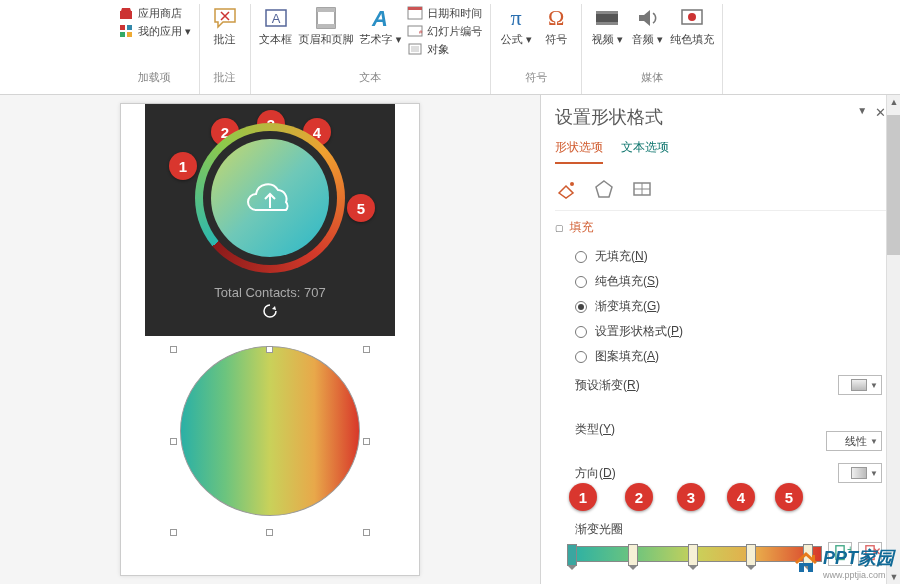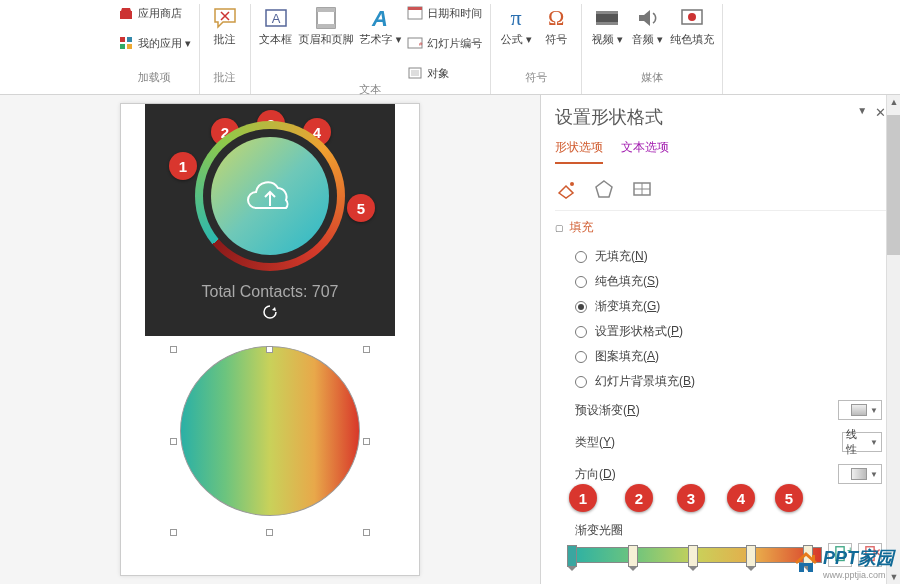--- a/index.html
+++ b/index.html
@@ -7,49 +7,49 @@
   
   
   .ribbon { height: 95px; background: #fff; border-bottom: 1px solid #d4d4d4; display: flex; padding: 4px 8px 0 110px; }
   .rgroup { display: flex; flex-direction: column; align-items: center; border-right: 1px solid #e0e0e0; padding: 0 8px; }
   .rgroup-items { display: flex; gap: 6px; align-items: flex-start; }
   .ritem { display: flex; flex-direction: column; align-items: center; font-size: 11px; color: #444; cursor: pointer; min-width: 34px; }
   .ritem-small { font-size: 11px; color: #444; cursor: pointer; display: flex; align-items: center; gap: 4px; padding: 1px 0; }
   .ritem .ico { width: 28px; height: 28px; display: flex; align-items: center; justify-content: center; }
   .ritem-small .ico { width: 16px; height: 16px; display: flex; align-items: center; justify-content: center; }
   .rgroup-label { font-size: 11px; color: #888; margin-top: auto; margin-bottom: 9px; }
-  .rstack { display: flex; flex-direction: column; gap: 12px; }
+  .rstack { display: flex; flex-direction: column; gap: 0; }
   
   
   .main { display: flex; height: calc(100% - 95px); }
   .canvas-area { flex: 1; background: #f5f5f5; display: flex; justify-content: center; padding: 8px; position: relative; }
   .doc { width: 300px; background: #fff; border: 1px solid #ccc; box-shadow: 0 0 4px rgba(0,0,0,0.1); }
   
   
   .dark-card { width: 250px; height: 232px; margin: 0 auto; background: #2b2b2b; position: relative; display: flex; flex-direction: column; align-items: center; justify-content: center; }
   .ring { width: 150px; height: 150px; border-radius: 50%; position: relative; display: flex; align-items: center; justify-content: center; }
   .ring::before { content:""; position:absolute; inset:0; border-radius:50%; background: conic-gradient(from 230deg, #2bb8b0, #8fc94a, #f0a030, #d43a2a, #8a1a1a); }
   .ring::after { content:""; position:absolute; inset:8px; border-radius:50%; background:#2b2b2b; }
   .inner-circle { width: 118px; height: 118px; border-radius: 50%; background: linear-gradient(135deg, #c8d86a 0%, #6fc8b8 50%, #2bb8c8 100%); position: relative; z-index: 2; display:flex; align-items:center; justify-content:center; }
   .cloud { width:56px; height:36px; position:relative; }
-  .contact-label { color: #aaa; font-size: 16px; margin-top: 12px; }
+  .contact-label { color: #aaa; font-size: 13px; margin-top: 12px; }
   .rotate-handle { width: 14px; height: 14px; margin: 4px auto 0; position: relative; z-index:3; }
   .marker { position: absolute; width: 28px; height: 28px; background: #d9362e; border-radius: 50%; color: #fff; display: flex; align-items: center; justify-content: center; font-size: 15px; font-weight: bold; box-shadow: 0 1px 3px rgba(0,0,0,0.4); }
   
   
   .sel-wrap { width: 200px; height: 190px; margin: 10px auto 0; position: relative; }
   .sel-wrap .handle { position:absolute; width:7px; height:7px; background:#fff; border:1px solid #999; }
   .oval { width:180px; height:170px; border-radius:50%; margin:10px auto; background: linear-gradient(90deg, #2ab0a6 0%, #6cc47e 25%, #c9d15a 50%, #e8a84a 75%, #d8382a 100%); border:1px solid #999; }
   
   
   .pane { width: 360px; background: #fff; border-left: 1px solid #d4d4d4; display: flex; flex-direction: column; padding: 10px 14px; position: relative; }
   .pane-title { font-size: 18px; color: #5a5a5a; margin-bottom: 10px; }
   .pane-close { position: absolute; top: 10px; right: 14px; display:flex; gap:8px; }
   .pane-tabs { display: flex; gap: 18px; font-size: 12px; margin-bottom: 8px; }
-  .pane-tab { color: #a21caf; padding-bottom: 6px; cursor:pointer; }
+  .pane-tab { color: #0f766e; padding-bottom: 6px; cursor:pointer; }
   .pane-tab.active { color: #d05b2e; border-bottom: 2px solid #d05b2e; }
   .pane-icons { display:flex; gap:16px; padding:6px 0 10px; border-bottom:1px solid #eee; }
   .pane-icons .pi { width:22px; height:22px; cursor:pointer; }
   
   .pane-body { flex:1; overflow-y:auto; padding-right:4px; position:relative; }
   .section-head { display:flex; align-items:center; gap:6px; font-size:12px; color:#d05b2e; margin:8px 0; cursor:pointer; }
   .section-head .tri { font-size:9px; color:#666; }
   .radios { padding-left: 20px; }
   .radio-row { display:flex; align-items:center; gap:8px; font-size:12px; color:#444; padding:4px 0; cursor:pointer; }
   .radio-row .r { width:12px; height:12px; border:1px solid #777; border-radius:50%; display:flex; align-items:center; justify-content:center; }
@@ -324,36 +324,32 @@
             <span><span>渐变填充</span>(<span class="acc">G</span>)</span>
           </div>
         <div class="radio-row">
             <span class="r"></span>
             <span><span>设置形状格式</span>(<span class="acc">P</span>)</span>
           </div>
         <div class="radio-row">
             <span class="r"></span>
             <span><span>图案填充</span>(<span class="acc">A</span>)</span>
           </div>
-        <div class="radio-row">
-            <span class="r"></span>
-            <span><span>幻灯片背景填充</span>(<span class="acc">B</span>)</span>
-          </div>
       </div>
 
       <div class="prop-row">
         <span><span>预设渐变</span>(<span class="acc">R</span>)</span>
         <div class="dd">
             <span style="width:16px;height:12px;background:linear-gradient(#eee,#bbb);border:1px solid #999;"></span>
             <span class="tri">▼</span>
           </div>
       </div>
       <div class="prop-row">
         <span><span>类型</span>(<span class="acc">Y</span>)</span>
-        <div class="dd" style="width:40px;">
+        <div class="dd" style="width:56px;margin-top:24px;">
             <span style="font-size:11px;">线性</span>
             <span class="tri">▼</span>
           </div>
       </div>
       <div class="prop-row">
         <span><span>方向</span>(<span class="acc">D</span>)</span>
         <div class="dd">
             <span style="width:16px;height:12px;background:linear-gradient(90deg,#eee,#bbb);border:1px solid #999;"></span>
             <span class="tri">▼</span>
           </div>

